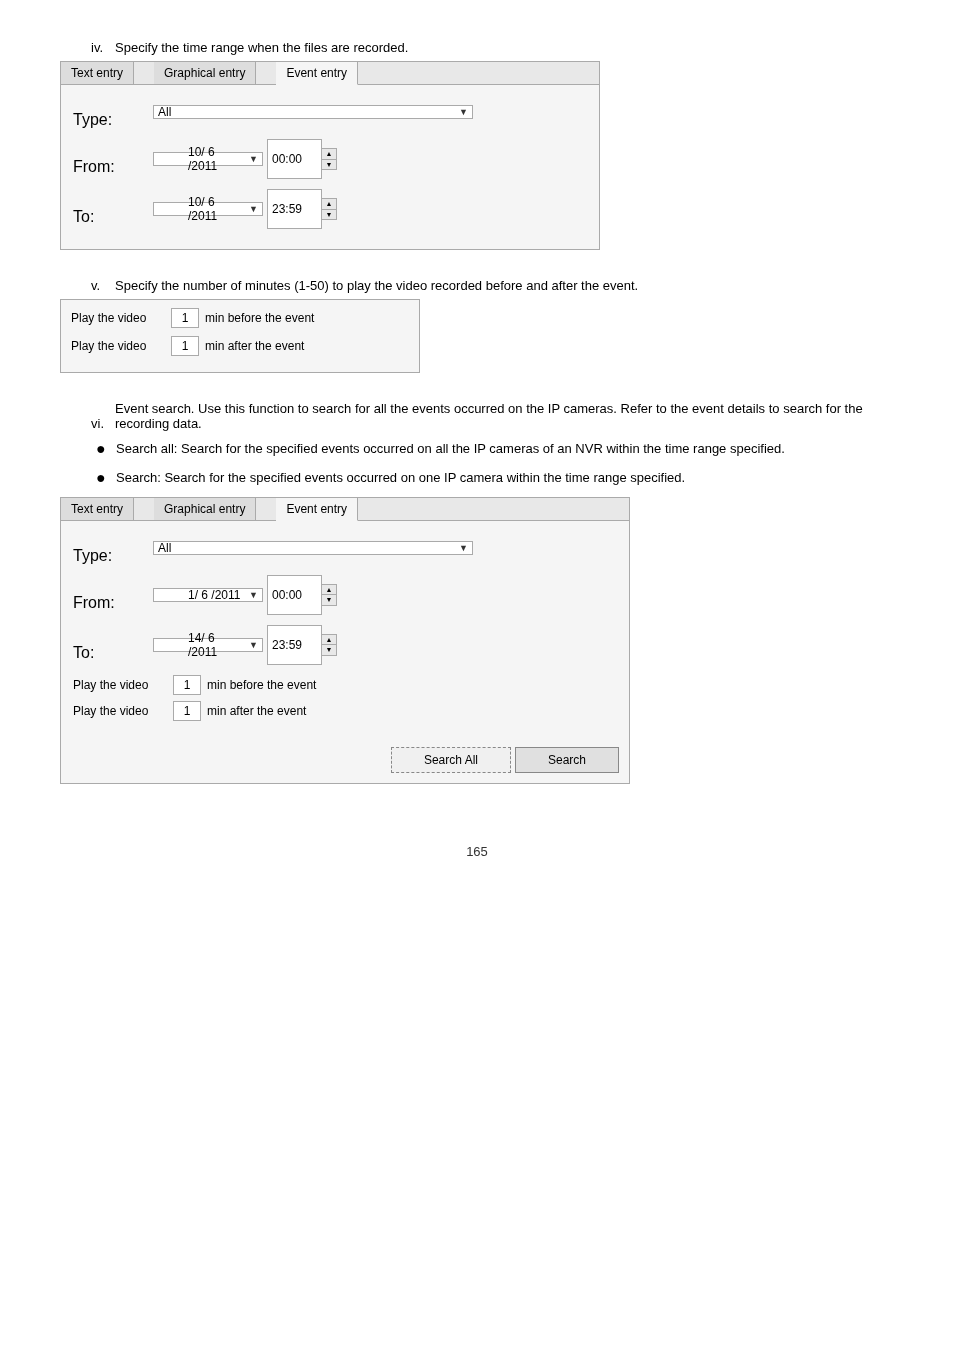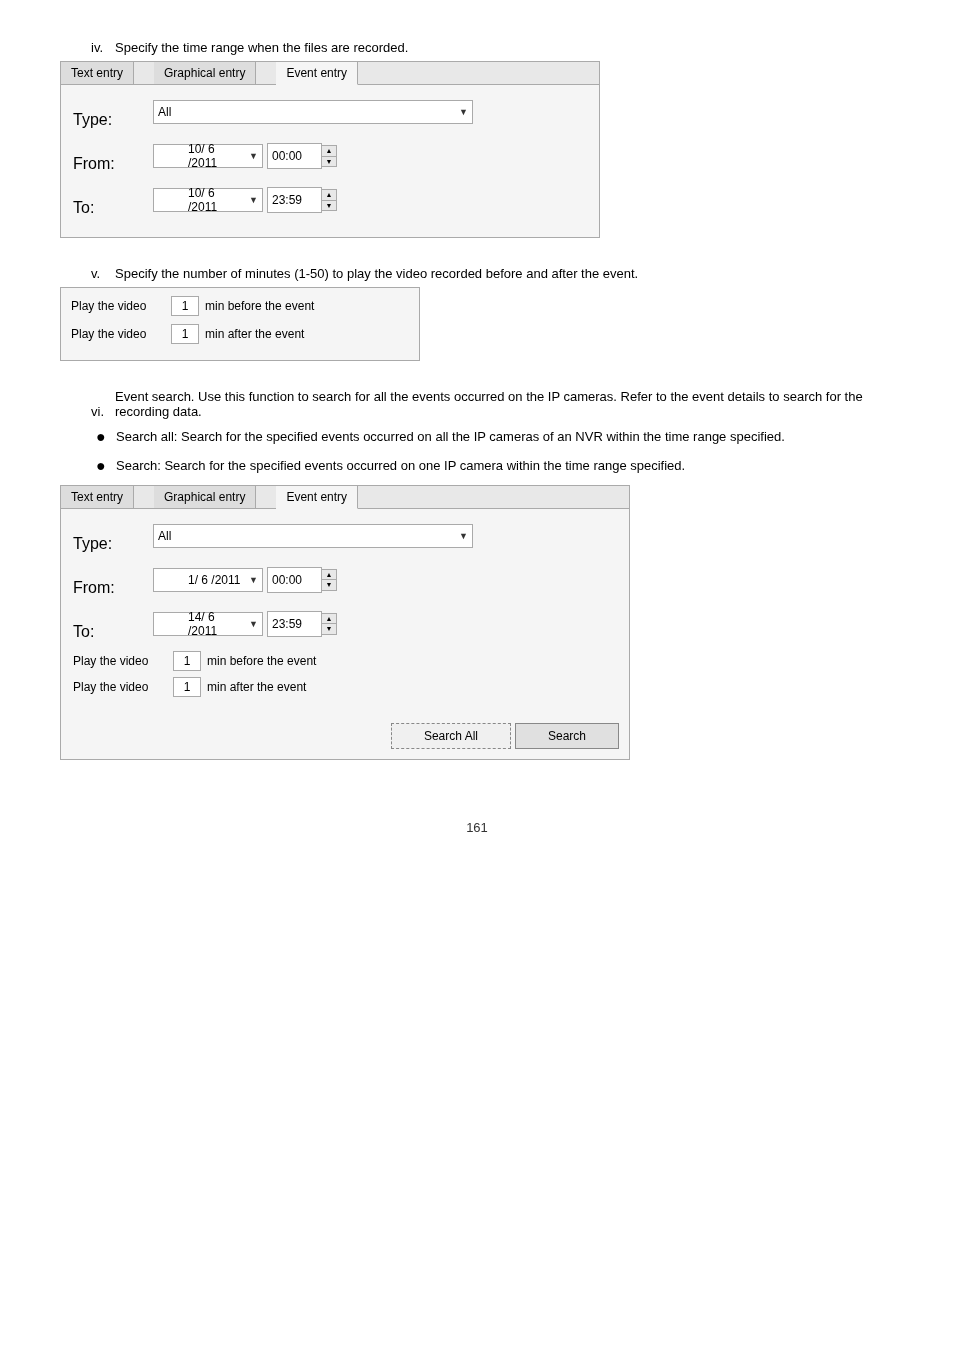--- a/index.html
+++ b/index.html
@@ -96,21 +96,21 @@
 
     .form-control-group {
       display: flex;
       align-items: center;
       flex: 1;
     }
 
     .select-box {
       border: 1px solid #aaa;
       background: #fff;
-      height: 24px;
+      height: 14px;
       padding: 0 4px;
       font-size: 12px;
       display: flex;
       align-items: center;
       justify-content: space-between;
       cursor: pointer;
     }
 
     .select-box-type {
       width: 320px;
@@ -129,21 +129,21 @@
     }
 
     .spinner-group {
       display: flex;
       align-items: center;
     }
 
     .spinner-input {
       border: 1px solid #aaa;
       background: #fff;
-      height: 26px;
+      height: 40px;
       width: 55px;
       padding: 0 4px;
       font-size: 12px;
       display: flex;
       align-items: center;
     }
 
     .spinner-buttons {
       display: flex;
       flex-direction: column;
@@ -406,13 +406,13 @@
       </div>
     </div>
 
     <div class="button-row">
       <button class="btn btn-search-all">Search All</button>
       <button class="btn">Search</button>
     </div>
   </div>
 </div>
 
-<div class="page-number">161</div>
+<div class="page-number">165</div>
 
 </body></html>

